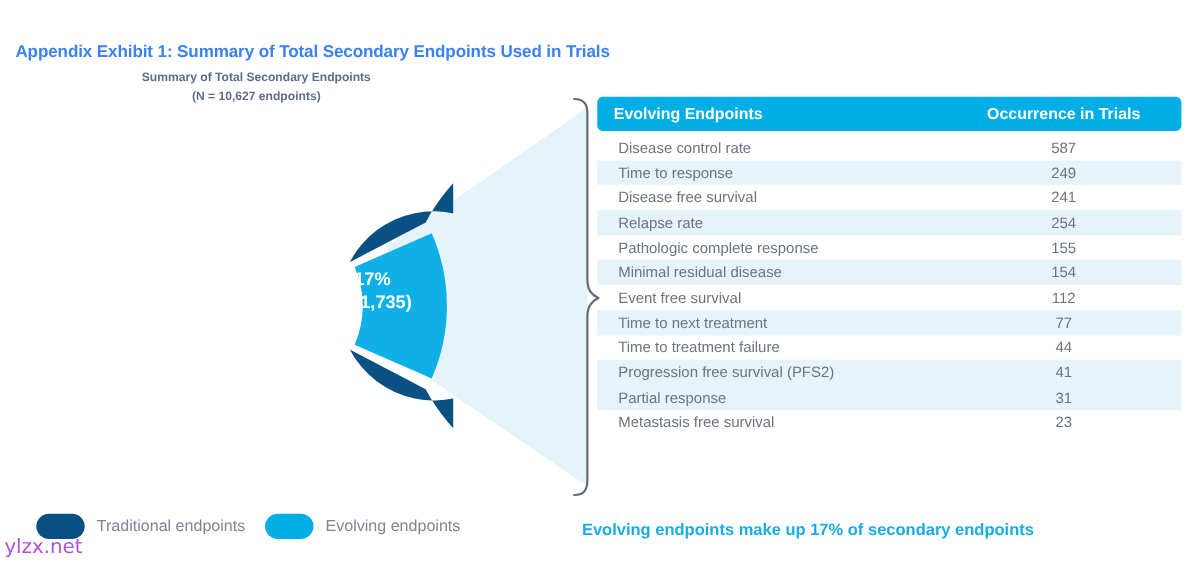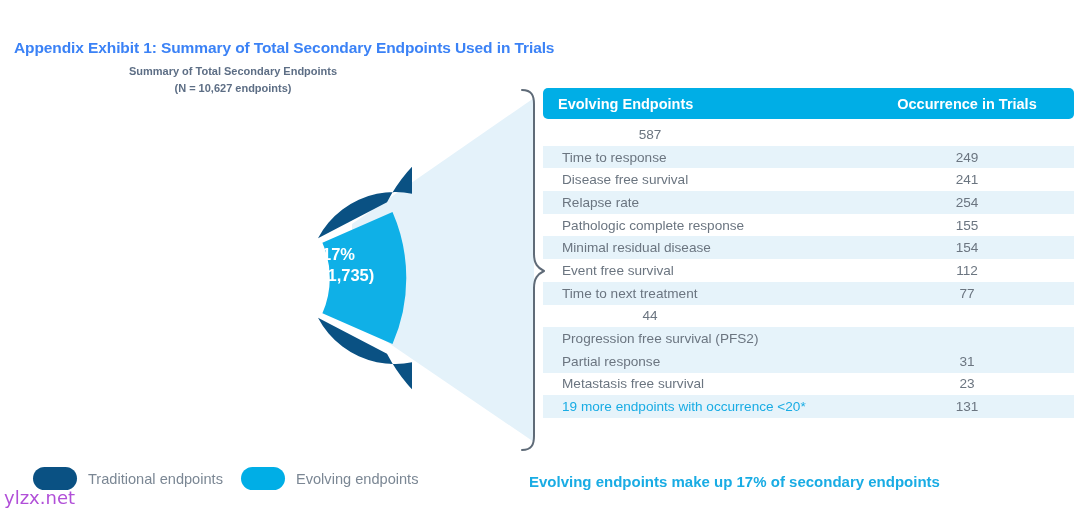--- a/index.html
+++ b/index.html
@@ -218,20 +218,21 @@
   </div>
 </div>
 
 <div class="table-panel">
   <div class="tbl-header">
     <div class="col-name">Evolving Endpoints</div>
     <div class="col-count">Occurrence in Trials</div>
   </div>
   <div class="tbl-rows" id="table-rows">
       <div class="tbl-row">
+        <div class="cell-name">Disease control rate</div>
         <div class="cell-count">587</div>
       </div>
       <div class="tbl-row striped">
         <div class="cell-name">Time to response</div>
         <div class="cell-count">249</div>
       </div>
       <div class="tbl-row">
         <div class="cell-name">Disease free survival</div>
         <div class="cell-count">241</div>
       </div>
@@ -249,36 +250,34 @@
       </div>
       <div class="tbl-row">
         <div class="cell-name">Event free survival</div>
         <div class="cell-count">112</div>
       </div>
       <div class="tbl-row striped">
         <div class="cell-name">Time to next treatment</div>
         <div class="cell-count">77</div>
       </div>
       <div class="tbl-row">
+        <div class="cell-name">Time to treatment failure</div>
         <div class="cell-count">44</div>
       </div>
       <div class="tbl-row striped">
         <div class="cell-name">Progression free survival (PFS2)</div>
+        <div class="cell-count">41</div>
       </div>
       <div class="tbl-row striped">
         <div class="cell-name">Partial response</div>
         <div class="cell-count">31</div>
       </div>
       <div class="tbl-row">
         <div class="cell-name">Metastasis free survival</div>
         <div class="cell-count">23</div>
-      </div>
-      <div class="tbl-row striped accent">
-        <div class="cell-name">19 more endpoints with occurrence &lt;20*</div>
-        <div class="cell-count">131</div>
       </div>
     </div>
 </div>
 
 <div class="legend">
   <div class="legend-item">
     <span class="swatch traditional" style="background: rgb(10, 81, 131);"></span>
     <span class="legend-text">Traditional endpoints</span>
   </div>
   <div class="legend-item">

